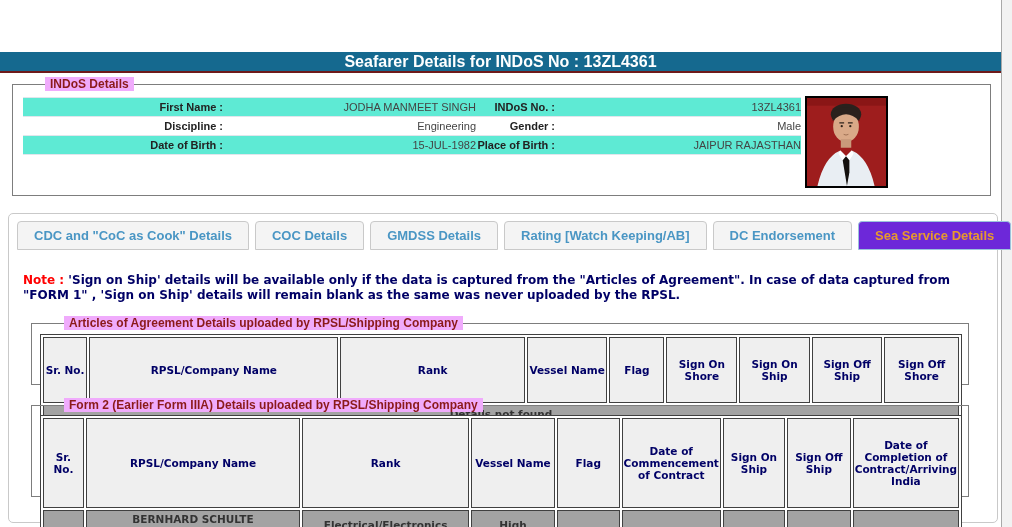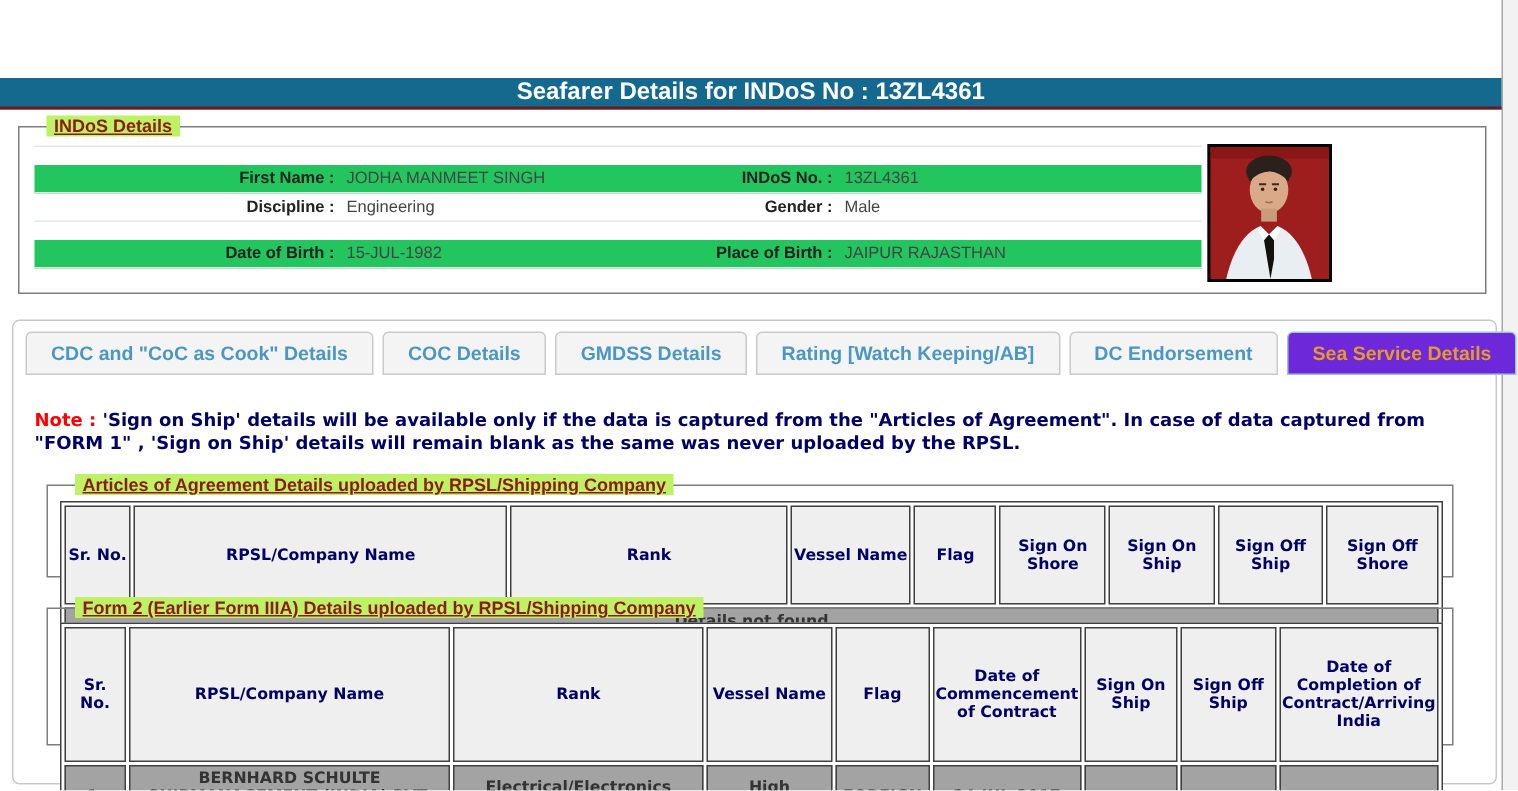--- a/index.html
+++ b/index.html
@@ -10,30 +10,30 @@
   #scrollbar-strip { position:absolute; top:0; left:1001px; width:11px; height:527px;
     background:#f2f2f2; border-left:1px solid #a9a9a9; }
 
   
   #title-bar { position:absolute; left:0; top:52px; width:1001px; height:21px;
     background:#15698f; border-bottom:2px solid #6e1a1a;
     color:#ffffff; font-weight:bold; font-size:16px; text-align:center; line-height:20px; }
 
   
   .fs { position:absolute; border:1px solid #7d7d7d; background:transparent; }
-  .fs-legend { position:absolute; top:-8px; left:18px; background:#bef264; padding:0 5px;
-    font-weight:bold; font-size:12px; color:#8b1a1a; white-space:nowrap;text-decoration:underline; }
+  .fs-legend { position:absolute; top:-8px; left:32px; background:#f0abfc; padding:0 5px;
+    font-weight:bold; font-size:12px; color:#8b1a1a; white-space:nowrap; }
 
   #fs-indos { left:12px; top:84px; width:979px; height:112px; }
 
   .drow { display:grid; grid-template-columns:208px 245px 87px 1fr; width:778px; height:19px;
     align-items:center; font-size:11px; border-bottom:1px solid #e0e6ec; }
-  .drow.stripe { background:#22c55e;margin-top:12px; }
+  .drow.stripe { background:#5eead4; }
   .dlabel { text-align:right; font-weight:bold; color:#222222; padding-right:8px; white-space:nowrap; }
-  .dvalue { text-align:left; color:#444444; white-space:nowrap; }
+  .dvalue { text-align:right; color:#444444; white-space:nowrap; }
   #detail-rows { position:absolute; left:10px; top:12px; border-top:1px solid #e0e6ec; }
 
   #photo { position:absolute; left:805px; top:96px; width:83px; height:92px;
     border:2px solid #000000; background:#9e1d1d; }
   #photo svg { display:block; width:100%; height:100%; }
 
   
   #tab-panel { position:absolute; left:8px; top:213px; width:990px; height:310px;
     border:1px solid #c9c9c9; border-radius:5px; background:#ffffff; }
   #tab-strip { position:absolute; left:8px; top:7px; display:flex; gap:6px; }

